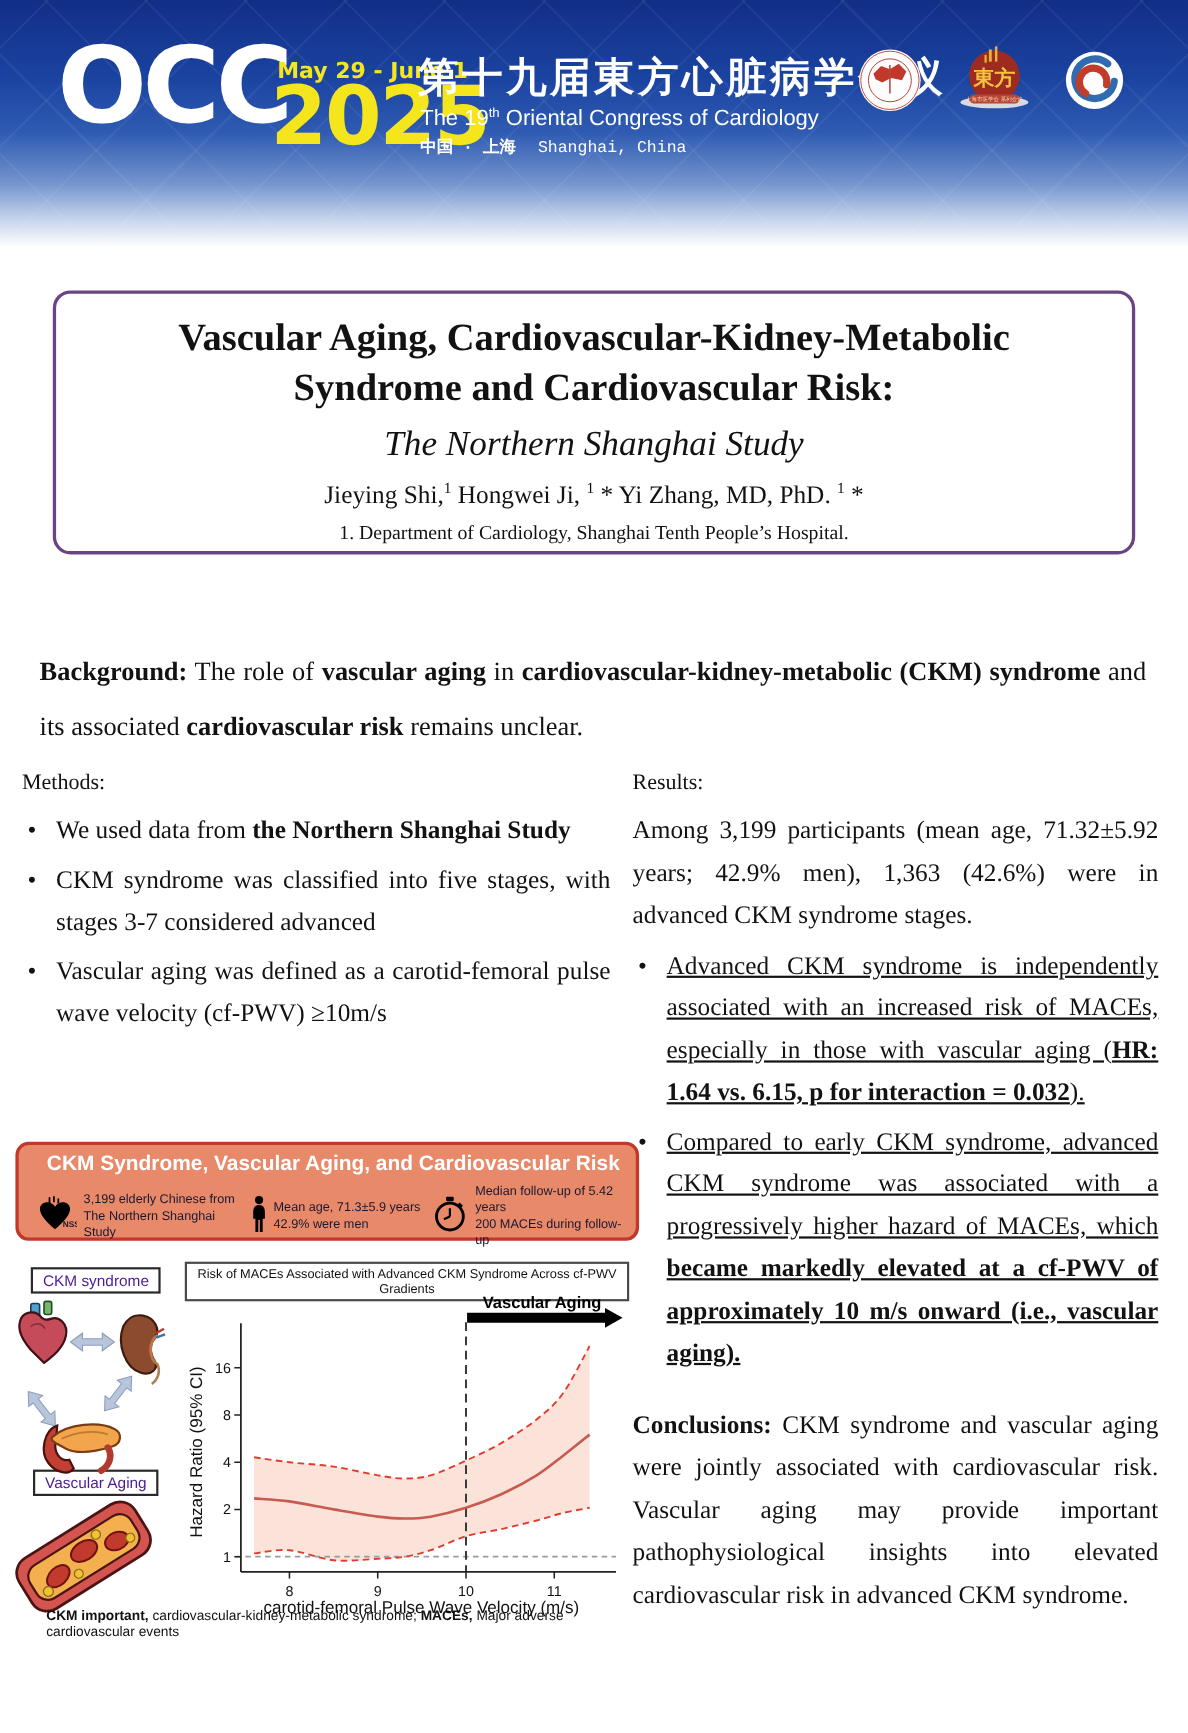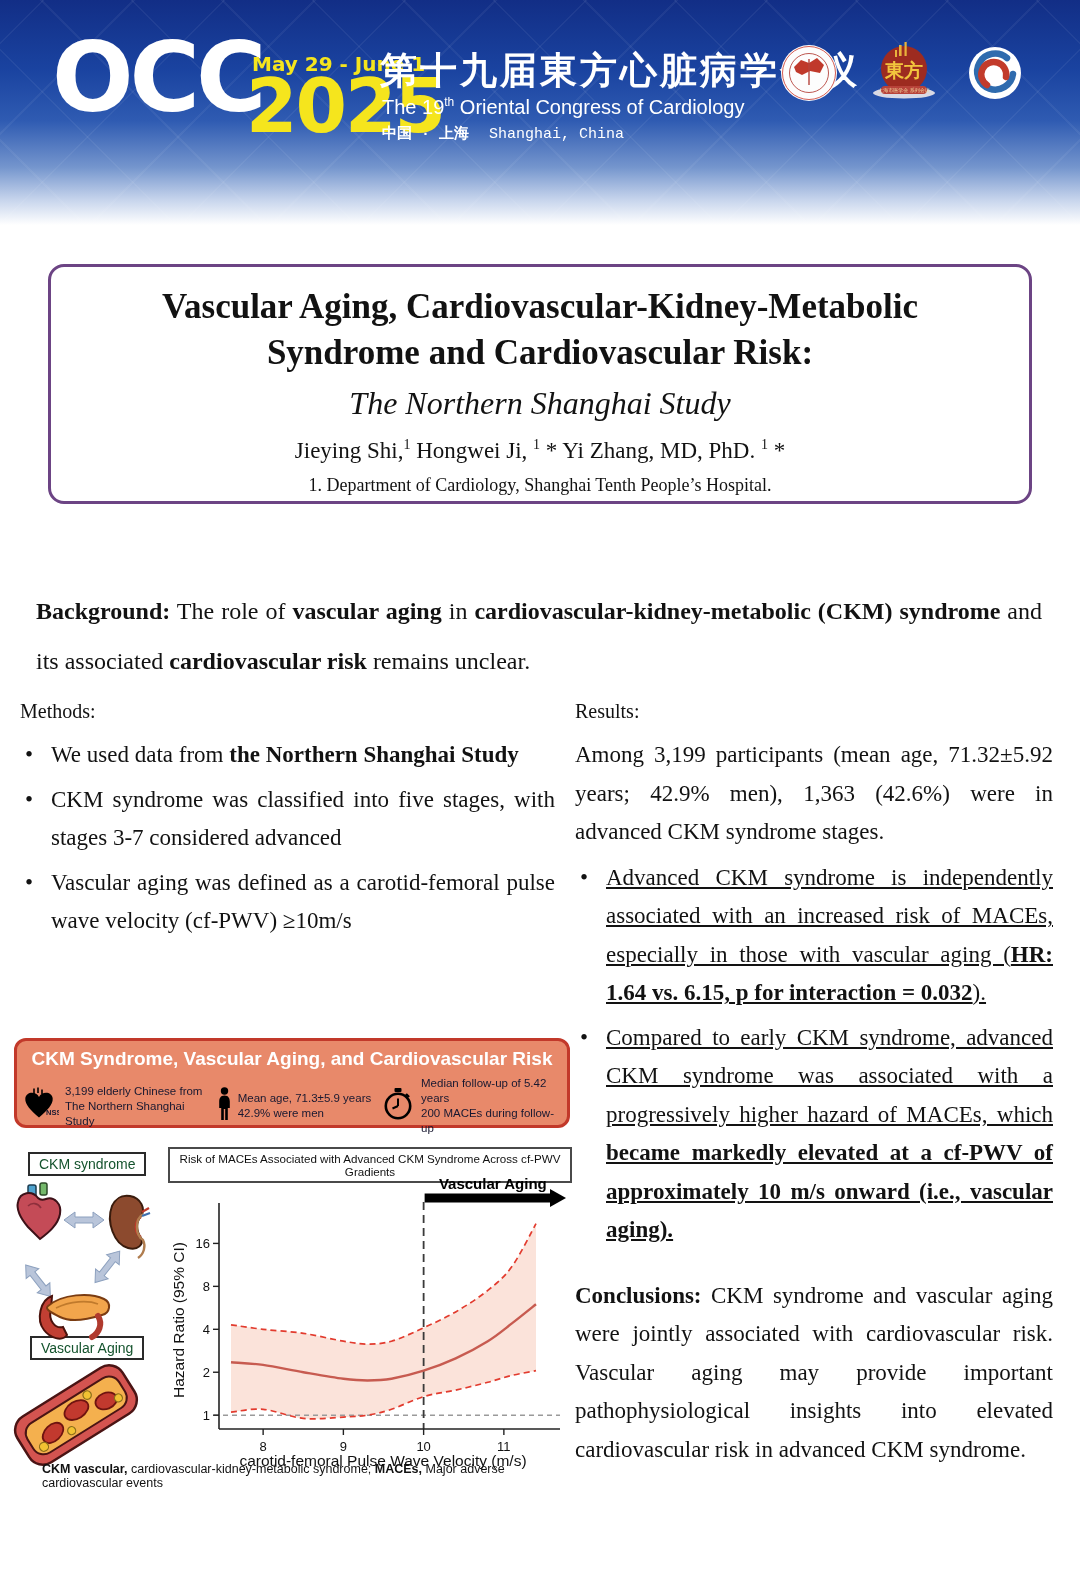--- a/index.html
+++ b/index.html
@@ -58,32 +58,33 @@
   ul.bullets li{position:relative;padding-left:31px;font-size:23px;line-height:38.5px;
     text-align:justify;margin-bottom:6px;}
   ul.bullets li::before{content:"\2022";position:absolute;left:5px;top:0;}
   .conclusions{margin-top:27px;}
 
   
   .infobox{
     left:14px;top:1038px;width:550px;height:84px;background:#e8896a;
     border:3px solid #c2392a;border-radius:12px;
     font-family:"Liberation Sans",sans-serif;
+    padding-left:11px;
   }
   .infobox-title{text-align:center;margin-top:7px;color:#ffffff;font-weight:bold;font-size:19px;}
   .info-items{display:flex;margin-top:6px;padding:0 6px;}
   .info-item{display:flex;align-items:center;gap:6px;}
   .info-item.i1{width:198px;}
   .info-item.i2{width:168px;}
   .info-item.i3{width:184px;}
   .info-text{font-size:11.5px;line-height:15px;color:#181830;}
 
   
   .fig-label{border:2px solid #2a2a2a;background:#ffffff;font-family:"Liberation Sans",sans-serif;
-    font-size:14px;padding:2px 9px;color:#14532d;}
+    font-size:14px;padding:2px 9px;color:#4c1d95;}
   .lbl-ckm{left:28px;top:1152px;}
   .lbl-va{left:30px;top:1336px;}
   .chart-title{left:168px;top:1147px;width:400px;border:2px solid #4a4a4a;background:#fff;
     font-family:"Liberation Sans",sans-serif;font-size:11.6px;text-align:center;
     padding:3px 0;color:#111;}
   .footer-abbr{left:42px;top:1462px;width:540px;font-family:"Liberation Sans",sans-serif;
     font-size:12.5px;color:#111;}
 </style>
 </head>
 <body>
@@ -284,13 +285,13 @@
     <line x1="43" y1="194.23600706457577" x2="49" y2="194.23600706457577" stroke="#222" stroke-width="1.4"></line>
     <text x="40" y="198.73600706457577" text-anchor="end" font-family="Liberation Sans, sans-serif" font-size="13" fill="#111">2</text>
     <line x1="43" y1="151.29570406703567" x2="49" y2="151.29570406703567" stroke="#222" stroke-width="1.4"></line>
     <text x="40" y="155.79570406703567" text-anchor="end" font-family="Liberation Sans, sans-serif" font-size="13" fill="#111">4</text>
     <line x1="43" y1="108.3554010694956" x2="49" y2="108.3554010694956" stroke="#222" stroke-width="1.4"></line>
     <text x="40" y="112.8554010694956" text-anchor="end" font-family="Liberation Sans, sans-serif" font-size="13" fill="#111">8</text>
     <line x1="43" y1="65.41509807195553" x2="49" y2="65.41509807195553" stroke="#222" stroke-width="1.4"></line>
     <text x="40" y="69.91509807195553" text-anchor="end" font-family="Liberation Sans, sans-serif" font-size="13" fill="#111">16</text>
   </svg>
 
-<div class="abs footer-abbr"><b>CKM vascular,</b><span> cardiovascular-kidney-metabolic syndrome; </span><b>MACEs,</b><span> Major adverse cardiovascular events</span></div>
+<div class="abs footer-abbr"><b>CKM important,</b><span> cardiovascular-kidney-metabolic syndrome; </span><b>MACEs,</b><span> Major adverse cardiovascular events</span></div>
 
 </body></html>

